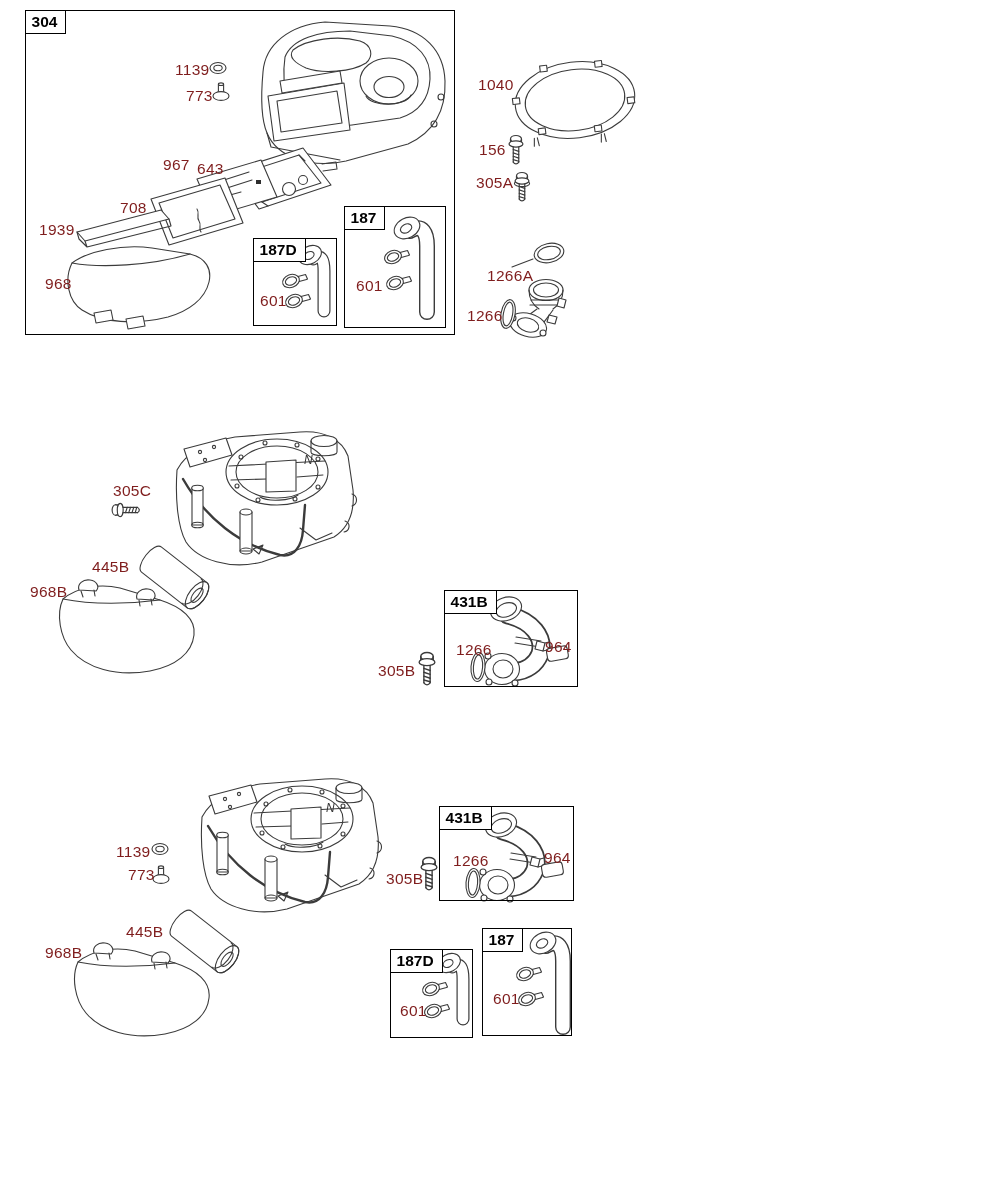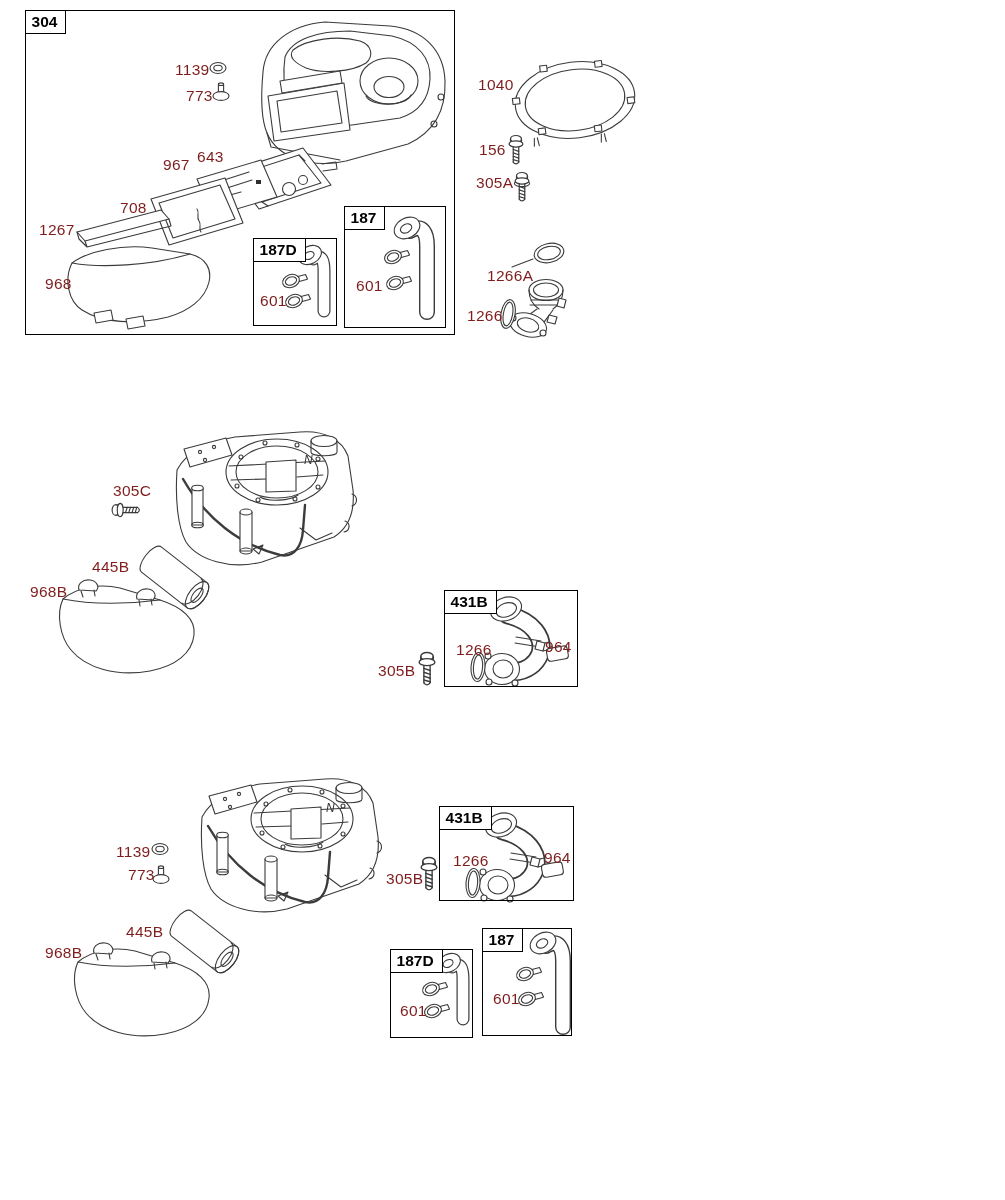--- a/index.html
+++ b/index.html
@@ -262,24 +262,24 @@
   </div>
   <div class="panel" style="left:390px; top:949px; width:83px; height:89px">
     <span class="tab">187D</span>
   </div>
   <div class="panel" style="left:482px; top:928px; width:90px; height:108px">
     <span class="tab">187</span>
   </div>
 
   <span class="callout" style="left:175px; top:61px">1139</span>
   <span class="callout" style="left:186px; top:87px">773</span>
-  <span class="callout" style="left:197px; top:148px">643</span>
+  <span class="callout" style="left:197px; top:160px">643</span>
   <span class="callout" style="left:163px; top:156px">967</span>
   <span class="callout" style="left:120px; top:199px">708</span>
-  <span class="callout" style="left:39px;  top:221px">1267</span>
+  <span class="callout" style="left:39px;  top:221px">1939</span>
   <span class="callout" style="left:45px;  top:275px">968</span>
   <span class="callout" style="left:260px; top:292px">601</span>
   <span class="callout" style="left:356px; top:277px">601</span>
   <span class="callout" style="left:478px; top:76px">1040</span>
   <span class="callout" style="left:479px; top:141px">156</span>
   <span class="callout" style="left:476px; top:174px">305A</span>
   <span class="callout" style="left:487px; top:267px">1266A</span>
   <span class="callout" style="left:467px; top:307px">1266</span>
 
   <span class="callout" style="left:113px; top:482px">305C</span>

